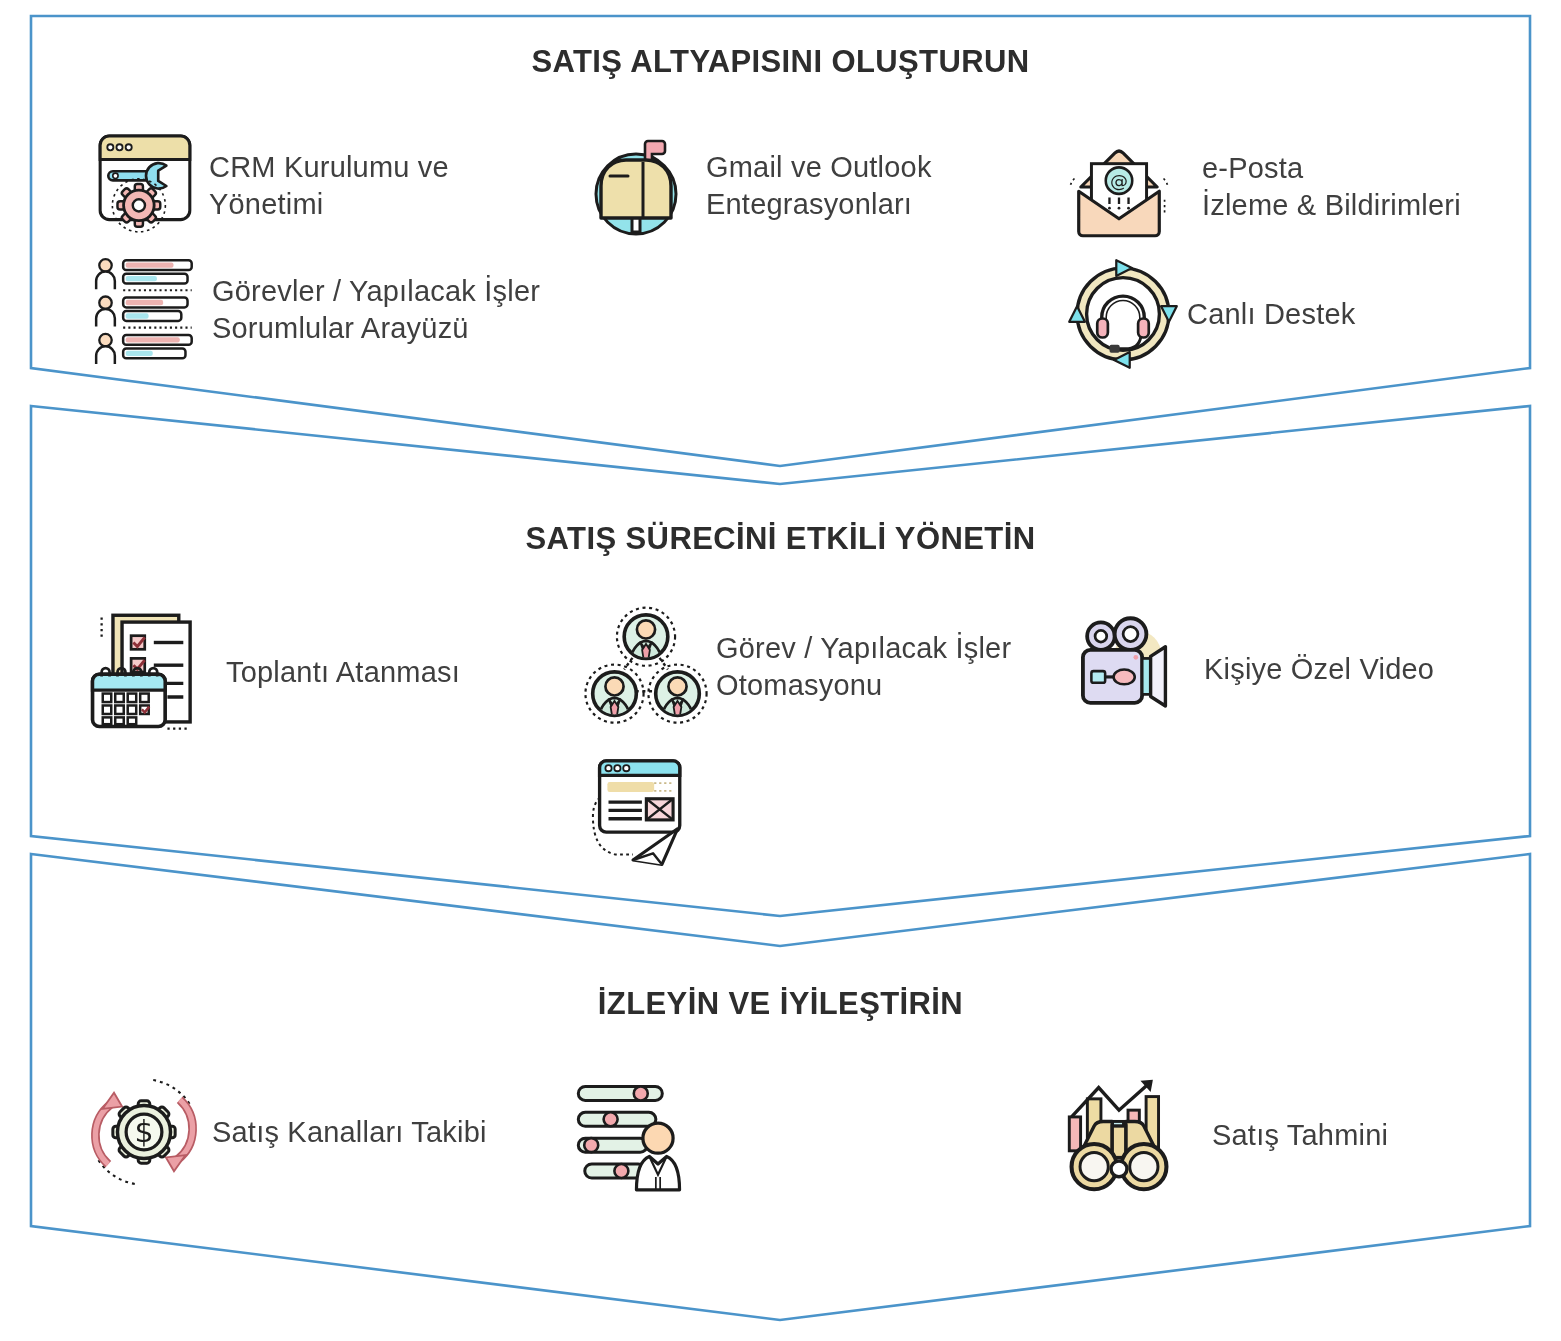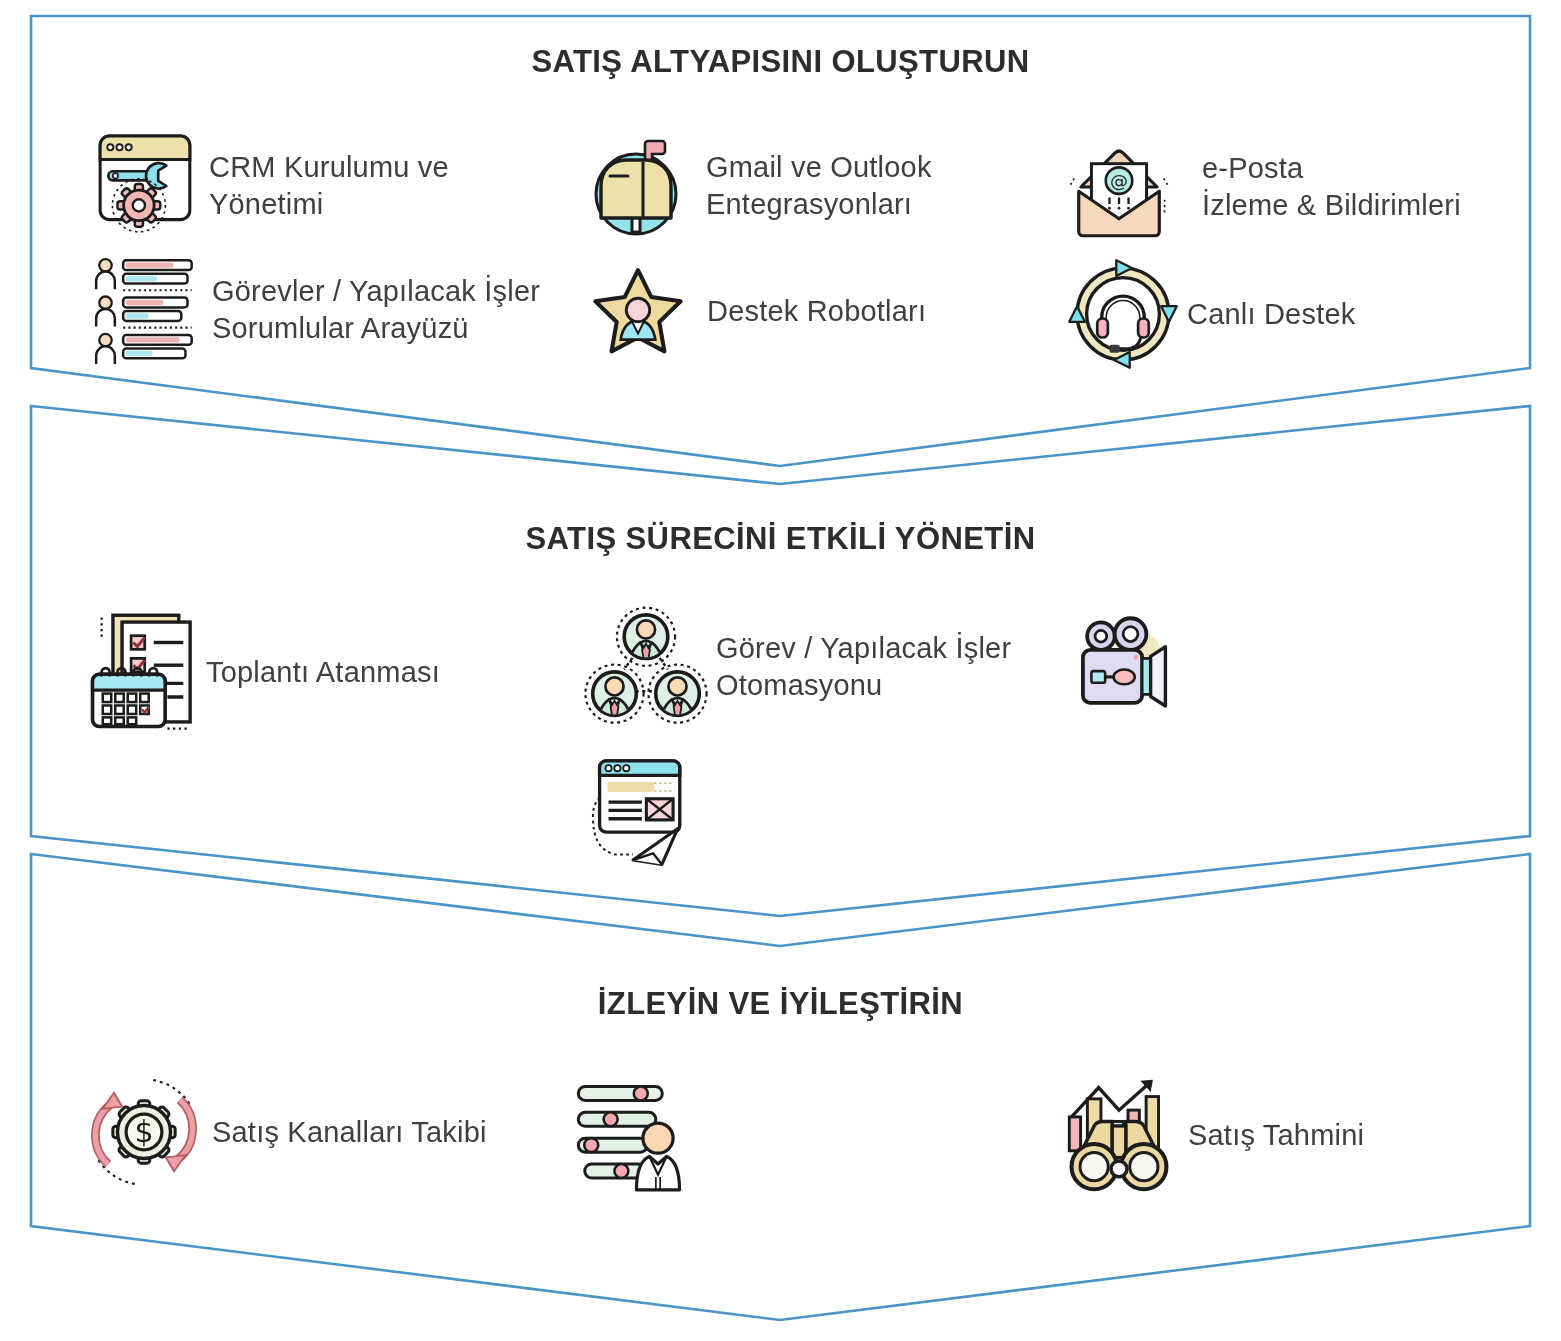--- a/index.html
+++ b/index.html
@@ -128,31 +128,20 @@
           <rect x="32.5" y="6.2" width="52" height="5.2" rx="2" fill="#edb3b1"></rect>
           <rect x="30" y="17" width="60" height="9.5" rx="3" fill="#fff" stroke="#1c1c1c" stroke-width="2.4"></rect>
           <rect x="32.5" y="19.2" width="26" height="5.2" rx="2" fill="#a9e6ee"></rect>
         </g>
       </svg>
     </span>
     <span class="label" style="margin-left:10px">Görevler / Yapılacak İşler
 Sorumlular Arayüzü</span>
   </div>
 
-  <div class="item" style="left:587px;top:256px">
-    <span class="icon">
-      <svg width="102" height="110" viewBox="0 0 100 100">
-        <path d="M50,10 L62.9,36.2 L91.8,40.4 L70.9,60.8 L75.9,89.6 L50,76 L24.1,89.6 L29.1,60.8 L8.2,40.4 L37.1,36.2 Z" fill="#eeda9f" stroke="#1c1c1c" stroke-width="4" stroke-linejoin="round"></path>
-        <path d="M33 78 Q36 60 50 59 Q64 60 67 78 Z" fill="#9fe7f0" stroke="#1c1c1c" stroke-width="2.6"></path>
-        <path d="M44 60 L50 72 L56 60 Z" fill="#fff" stroke="#1c1c1c" stroke-width="2"></path>
-        <circle cx="50" cy="49" r="11.5" fill="#f7d4d8" stroke="#1c1c1c" stroke-width="2.8"></circle>
-      </svg>
-    </span>
-    <span class="label" style="margin-left:18px">Destek Robotları</span>
-  </div>
 
   <div class="item" style="left:1064px;top:258px">
     <span class="icon">
       <svg width="118" height="112" viewBox="0 0 100 100">
         <circle cx="50" cy="50" r="36.5" fill="#fff" stroke="#f1e7c0" stroke-width="6.5"></circle>
         <circle cx="50" cy="50" r="41" fill="none" stroke="#1c1c1c" stroke-width="3"></circle>
         <circle cx="50" cy="50" r="32.5" fill="#fff" stroke="#1c1c1c" stroke-width="3"></circle>
         <polygon points="44,2 44,16 58,9" fill="#7de1ec" stroke="#1c1c1c" stroke-width="2" stroke-linejoin="round"></polygon>
         <polygon points="84,43 98,43 91,57" fill="#7de1ec" stroke="#1c1c1c" stroke-width="2" stroke-linejoin="round"></polygon>
         <polygon points="56,84 56,98 42,91" fill="#7de1ec" stroke="#1c1c1c" stroke-width="2" stroke-linejoin="round"></polygon>
@@ -196,21 +185,21 @@
             <rect x="35" y="83.5" width="7.5" height="7.5"></rect>
             <rect x="46" y="83.5" width="7.5" height="7.5"></rect>
           <rect x="13" y="94" width="7.5" height="6"></rect>
             <rect x="24" y="94" width="7.5" height="6"></rect>
             <rect x="35" y="94" width="7.5" height="6"></rect>
         </g>
         <path d="M47.5 87 l2.5 2.5 l4 -5" fill="none" stroke="#8e3038" stroke-width="2.2"></path>
         <path d="M70 104 H88" stroke="#1c1c1c" stroke-width="2" stroke-dasharray="2 3"></path>
       </svg>
     </span>
-    <span class="label" style="margin-left:0">Toplantı Atanması</span>
+    <span class="label" style="margin-left:20px">Toplantı Atanması</span>
   </div>
 
   <div class="item" style="left:582px;top:604px">
     <span class="icon">
       <svg width="128" height="126" viewBox="0 0 104 104">
         <defs>
             <clipPath id="avclip">
               <circle r="17"></circle>
             </clipPath>
           </defs>
@@ -261,20 +250,21 @@
         <circle cx="59" cy="19" r="7" fill="#fff" stroke="#1c1c1c" stroke-width="2.6"></circle>
         <rect x="14" y="34" width="56" height="50" rx="7" fill="#dedbf2" stroke="#1c1c1c" stroke-width="3.6"></rect>
         <rect x="70" y="42" width="8" height="34" fill="#a6e9ee" stroke="#1c1c1c" stroke-width="2.6"></rect>
         <path d="M78 40 L92 31 V87 L78 78 Z" fill="#f2f1fb" stroke="#1c1c1c" stroke-width="3.2" stroke-linejoin="round"></path>
         <circle cx="64" cy="41" r="2.2" fill="#ef9fa9"></circle>
         <rect x="22" y="54" width="13" height="11" rx="2" fill="#b5ecf2" stroke="#1c1c1c" stroke-width="2.4"></rect>
         <path d="M35 59.5 H44" stroke="#1c1c1c" stroke-width="3"></path>
         <ellipse cx="53" cy="59.5" rx="10" ry="7" fill="#f7babd" stroke="#1c1c1c" stroke-width="2.4"></ellipse>
       </svg>
     </span>
+    <span class="label" style="margin-left:26px">Kişiye Özel Video</span>
   </div>
 
   <div class="item" style="left:576px;top:752px">
     <span class="icon">
       <svg width="114" height="118" viewBox="0 0 100 106">
         <path d="M30 36 Q14 40 14 58 Q14 88 34 92 H50" fill="none" stroke="#1c1c1c" stroke-width="1.8" stroke-dasharray="2.5 3"></path>
         <rect x="20" y="8" width="72" height="64" rx="6" fill="#fff" stroke="#1c1c1c" stroke-width="3"></rect>
         <path d="M20 21 v-7 a6 6 0 0 1 6-6 h60 a6 6 0 0 1 6 6 v7 z" fill="#8ce2ee" stroke="#1c1c1c" stroke-width="3"></path>
         <circle cx="28" cy="14.5" r="2.8" fill="#fff" stroke="#1c1c1c" stroke-width="1.6"></circle>
         <circle cx="36" cy="14.5" r="2.8" fill="#fff" stroke="#1c1c1c" stroke-width="1.6"></circle>
@@ -355,16 +345,16 @@
         <path d="M18 70 L30 46 Q32 42 38 42 H46 V70 Z" fill="#ecd9a2" stroke="#1c1c1c" stroke-width="3" stroke-linejoin="round"></path>
         <path d="M86 70 L74 46 Q72 42 66 42 H58 V70 Z" fill="#ecd9a2" stroke="#1c1c1c" stroke-width="3" stroke-linejoin="round"></path>
         <rect x="46" y="46" width="12" height="28" fill="#ecd9a2" stroke="#1c1c1c" stroke-width="3"></rect>
         <circle cx="30" cy="82" r="20" fill="#ecd9a2" stroke="#1c1c1c" stroke-width="3.6"></circle>
         <circle cx="30" cy="82" r="12.5" fill="#f8f6f1" stroke="#1c1c1c" stroke-width="2.6"></circle>
         <circle cx="74" cy="82" r="20" fill="#ecd9a2" stroke="#1c1c1c" stroke-width="3.6"></circle>
         <circle cx="74" cy="82" r="12.5" fill="#f8f6f1" stroke="#1c1c1c" stroke-width="2.6"></circle>
         <circle cx="52" cy="84" r="7" fill="#fff" stroke="#1c1c1c" stroke-width="3"></circle>
       </svg>
     </span>
-    <span class="label" style="margin-left:8px">Satış Tahmini</span>
+    <span class="label" style="margin-left:32px">Satış Tahmini</span>
   </div>
 
 </div>
 
 </body></html>

